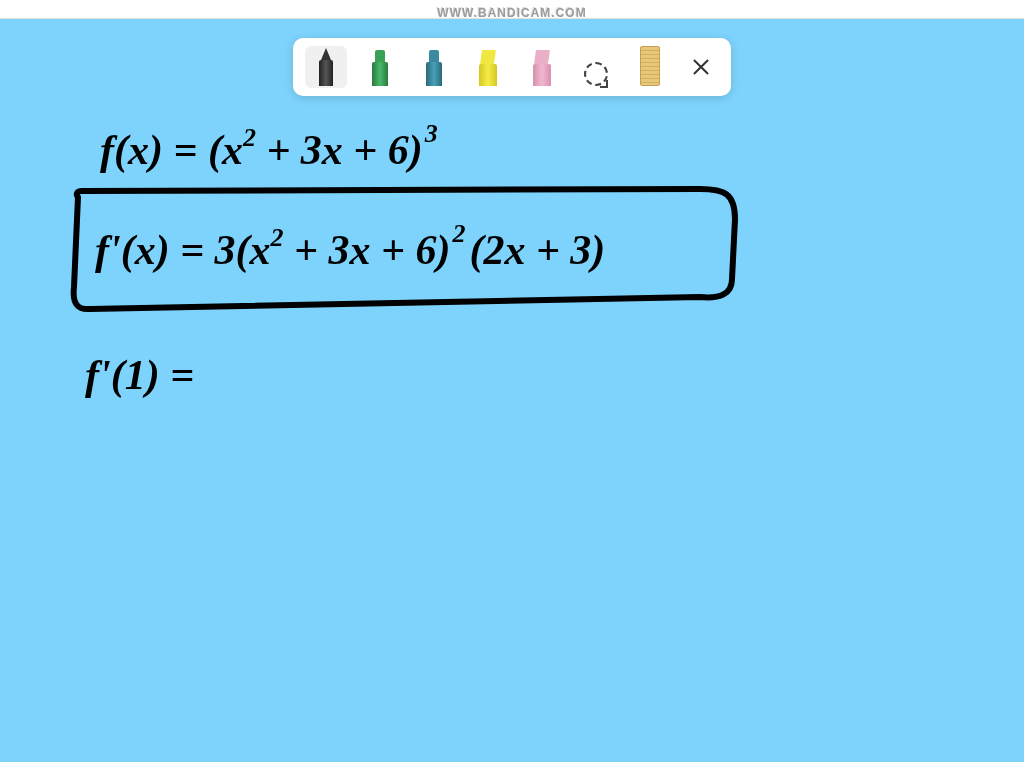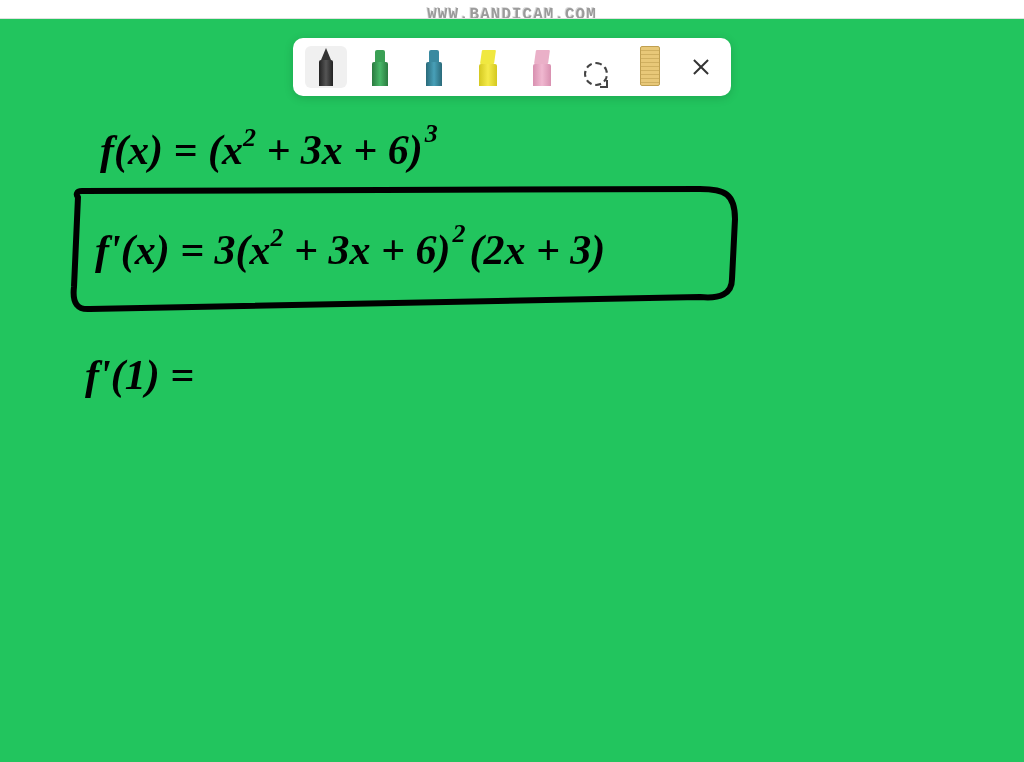--- a/index.html
+++ b/index.html
@@ -13,26 +13,26 @@
       background: #ffffff;
       position: relative;
       font-family: sans-serif;
       overflow: hidden;
     }
     .watermark {
       position: absolute;
       top: 6px;
       left: 50%;
       transform: translateX(-50%);
-      font-size: 16px;
+      font-size: 12px;
       font-weight: bold;
       color: #9b9b9b;
       letter-spacing: 1px;
       text-shadow: 1px 1px 0 rgba(255,255,255,0.8), -1px -1px 0 rgba(0,0,0,0.15);
-      font-family: Liberation Mono, monospace;
+      font-family: Liberation Sans, sans-serif;
     }
     .top-divider {
       position: absolute;
       top: 18px;
       left: 0;
       right: 0;
       height: 1px;
       background: #e0e0e0;
     }
     .toolbar {
@@ -183,21 +183,21 @@
     }
     .close-icon::before { transform: rotate(45deg); }
     .close-icon::after { transform: rotate(-45deg); }
 
     .canvas-area {
       position: absolute;
       top: 19px;
       left: 0;
       right: 0;
       bottom: 0;
-      background: #22c55e;
+      background: #7dd3fc;
       text-decoration: underline;
     }
     .handwriting-svg {
       position: absolute;
       top: 0;
       left: 0;
       width: 1024px;
       height: 750px;
     }
     .hw-text {

